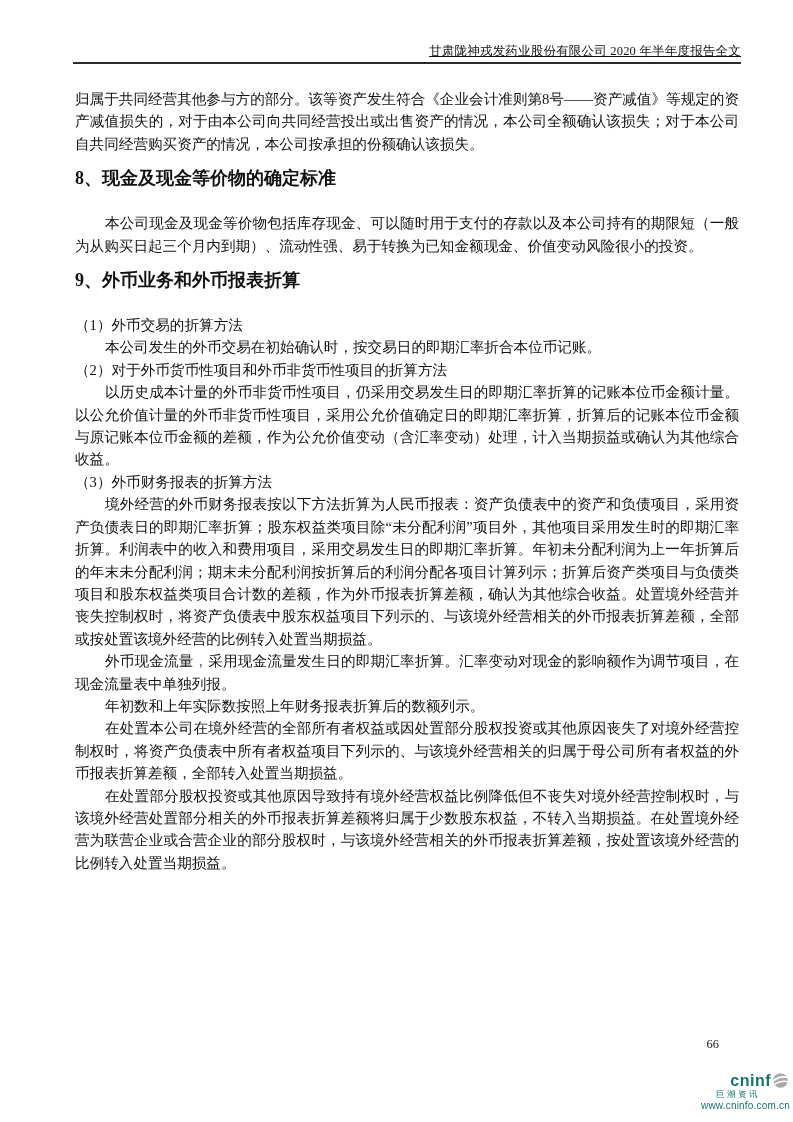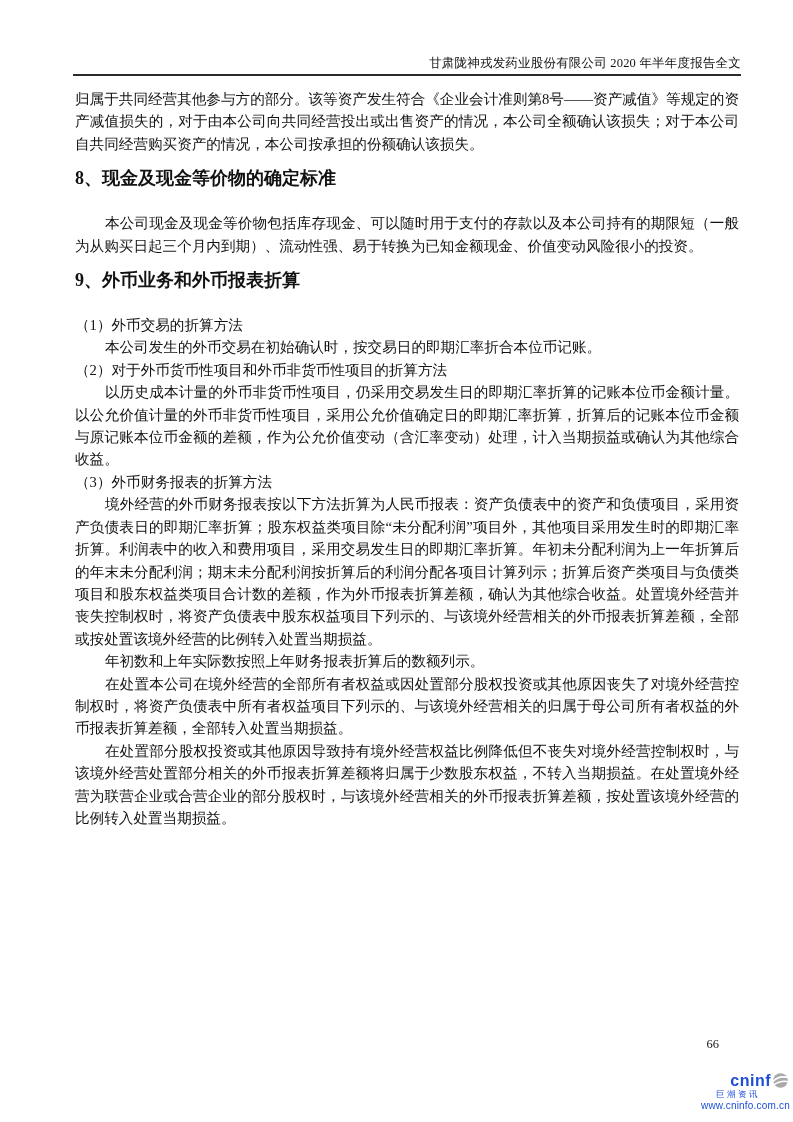--- a/index.html
+++ b/index.html
@@ -13,26 +13,27 @@
     color: #121212;
     overflow: hidden;
   }
   .header {
     position: absolute;
     top: 0;
     left: 73px;
     right: 52px;
   }
   .header-title {
-    padding-top: 56px;
+    padding-top: 44px;
     padding-bottom: 3px;
     text-align: right;
     font-size: 12.5px;
     line-height: 15px;
     letter-spacing: 0.2px;
+    text-decoration: underline;
   }
   .header-rule {
     height: 0;
     border-bottom: 2px solid #2b2b2b;
   }
   .content {
     position: absolute;
     top: 88px;
     left: 75px;
     width: 664px;
@@ -54,21 +55,21 @@
     position: absolute;
     top: 1037px;
     right: 74px;
     font-size: 12.5px;
   }
   .logo {
     position: absolute;
     top: 1072px;
     right: 4px;
     width: 88px;
-    color: #1d4ed8;
+    color: #0f766e;
     font-family: "Liberation Sans", "DejaVu Sans", sans-serif;
     line-height: 1;
   }
   .logo-top {
     display: flex;
     justify-content: flex-end;
     align-items: center;
     gap: 1px;
   }
   .logo-brand {
@@ -105,20 +106,21 @@
       <p class="para">归属于共同经营其他参与方的部分。该等资产发生符合《企业会计准则第8号——资产减值》等规定的资产减值损失的，对于由本公司向共同经营投出或出售资产的情况，本公司全额确认该损失；对于本公司自共同经营购买资产的情况，本公司按承担的份额确认该损失。</p>
       <h3 class="sec-h">8、现金及现金等价物的确定标准</h3>
       <p class="para indent">本公司现金及现金等价物包括库存现金、可以随时用于支付的存款以及本公司持有的期限短（一般为从购买日起三个月内到期）、流动性强、易于转换为已知金额现金、价值变动风险很小的投资。</p>
       <h3 class="sec-h">9、外币业务和外币报表折算</h3>
       <p class="para">（1）外币交易的折算方法</p>
       <p class="para indent">本公司发生的外币交易在初始确认时，按交易日的即期汇率折合本位币记账。</p>
       <p class="para">（2）对于外币货币性项目和外币非货币性项目的折算方法</p>
       <p class="para indent">以历史成本计量的外币非货币性项目，仍采用交易发生日的即期汇率折算的记账本位币金额计量。以公允价值计量的外币非货币性项目，采用公允价值确定日的即期汇率折算，折算后的记账本位币金额与原记账本位币金额的差额，作为公允价值变动（含汇率变动）处理，计入当期损益或确认为其他综合收益。</p>
       <p class="para">（3）外币财务报表的折算方法</p>
       <p class="para indent">境外经营的外币财务报表按以下方法折算为人民币报表：资产负债表中的资产和负债项目，采用资产负债表日的即期汇率折算；股东权益类项目除“未分配利润”项目外，其他项目采用发生时的即期汇率折算。利润表中的收入和费用项目，采用交易发生日的即期汇率折算。年初未分配利润为上一年折算后的年末未分配利润；期末未分配利润按折算后的利润分配各项目计算列示；折算后资产类项目与负债类项目和股东权益类项目合计数的差额，作为外币报表折算差额，确认为其他综合收益。处置境外经营并丧失控制权时，将资产负债表中股东权益项目下列示的、与该境外经营相关的外币报表折算差额，全部或按处置该境外经营的比例转入处置当期损益。</p>
+      <p class="para indent"><span>外币现金流量</span><span style="color: rgb(58, 79, 192);">，</span><span>采用现金流量发生日的即期汇率折算。汇率变动对现金的影响额作为调节项目，在现金流量表中单独列报。</span></p>
       <p class="para indent">年初数和上年实际数按照上年财务报表折算后的数额列示。</p>
       <p class="para indent">在处置本公司在境外经营的全部所有者权益或因处置部分股权投资或其他原因丧失了对境外经营控制权时，将资产负债表中所有者权益项目下列示的、与该境外经营相关的归属于母公司所有者权益的外币报表折算差额，全部转入处置当期损益。</p>
       <p class="para indent">在处置部分股权投资或其他原因导致持有境外经营权益比例降低但不丧失对境外经营控制权时，与该境外经营处置部分相关的外币报表折算差额将归属于少数股东权益，不转入当期损益。在处置境外经营为联营企业或合营企业的部分股权时，与该境外经营相关的外币报表折算差额，按处置该境外经营的比例转入处置当期损益。</p>
     </div>
 
   <div class="page-num">66</div>
 
   <div class="logo">
     <div class="logo-top">
       <span class="logo-brand">cninf</span>

